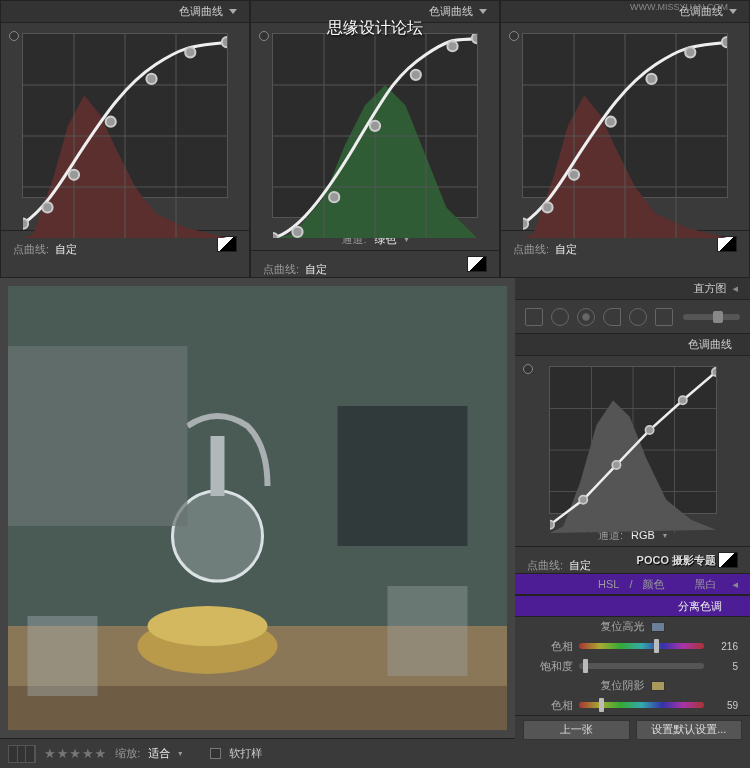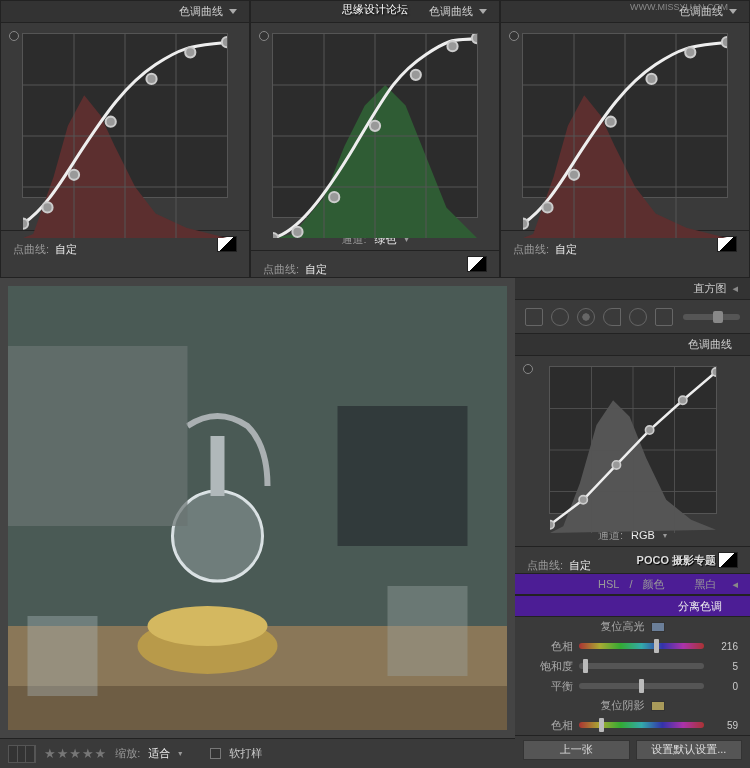--- a/index.html
+++ b/index.html
@@ -15,21 +15,21 @@
 .curve-path { stroke: #eee; stroke-width: 1.5; fill: none; }
 .point { fill: #999; stroke: #ccc; stroke-width: 1; }
 .ctrl-row { display: flex; align-items: center; justify-content: center; gap: 8px; padding: 4px 8px; height: 22px; }
 .label { color: #999; }
 .value { color: #eee; }
 .dropdown-arrow { color: #999; font-size: 8px; }
 .sep { height: 1px; background: #222; }
 .sub-row { display: flex; align-items: center; padding: 4px 12px; height: 26px; justify-content: space-between; }
 .sub-row-left { display: flex; gap: 6px; align-items: center; margin-top: 10px; }
 .sq-btn { width: 20px; height: 16px; background: linear-gradient(135deg,#fff 50%,#000 50%); border: 1px solid #222; }
-.top-watermark { position: absolute; top: 2px; left: 50%; transform: translateX(-50%); color: #fff; font-size: 11px; text-shadow: 1px 1px 2px #000; z-index: 5; }
+.top-watermark { position: absolute; top: 18px; left: 50%; transform: translateX(-50%); color: #fff; font-size: 16px; text-shadow: 1px 1px 2px #000; z-index: 5; }
 .wm-right { position: absolute; top: 2px; right: 22px; color: #888; font-size: 9px; z-index: 5; }
 .switch-dot { position: absolute; left: 8px; top: 30px; width: 10px; height: 10px; border: 1px solid #888; border-radius: 50%; background: #333; }
 
 .bottom-area { display: flex; }
 .preview-panel { flex: 1; background: #444; position: relative; }
 .image-ph { margin: 8px; height: 444px; background: #555; position: relative; overflow: hidden; }
 .image-ph svg { width: 100%; height: 100%; }
 .bot-toolbar { height: 30px; background: #3a3a3a; display: flex; align-items: center; padding: 0 8px; gap: 8px; border-top: 1px solid #222; }
 .grid-icon { width: 28px; height: 18px; background: #333; border: 1px solid #555; display: flex; }
 .grid-icon span { flex: 1; border-right: 1px solid #555; }
@@ -317,27 +317,20 @@
         </div>
       <span class="param-val">216</span>
     </div>
     <div class="param-row">
       <span class="param-label">饱和度</span>
       <div class="param-slider">
           <div class="thumb" style="left:3%"></div>
         </div>
       <span class="param-val">5</span>
     </div>
-    <div class="param-row">
-      <span class="param-label">平衡</span>
-      <div class="param-slider">
-          <div class="thumb" style="left:48%"></div>
-        </div>
-      <span class="param-val">0</span>
-    </div>
     <div class="subhead">
       <span>复位阴影</span>
       <span class="swatch" style="background:#a89a5a"></span>
     </div>
     <div class="param-row">
       <span class="param-label">色相</span>
       <div class="param-slider gradient-hue2">
           <div class="thumb" style="left:16%"></div>
         </div>
       <span class="param-val">59</span>

